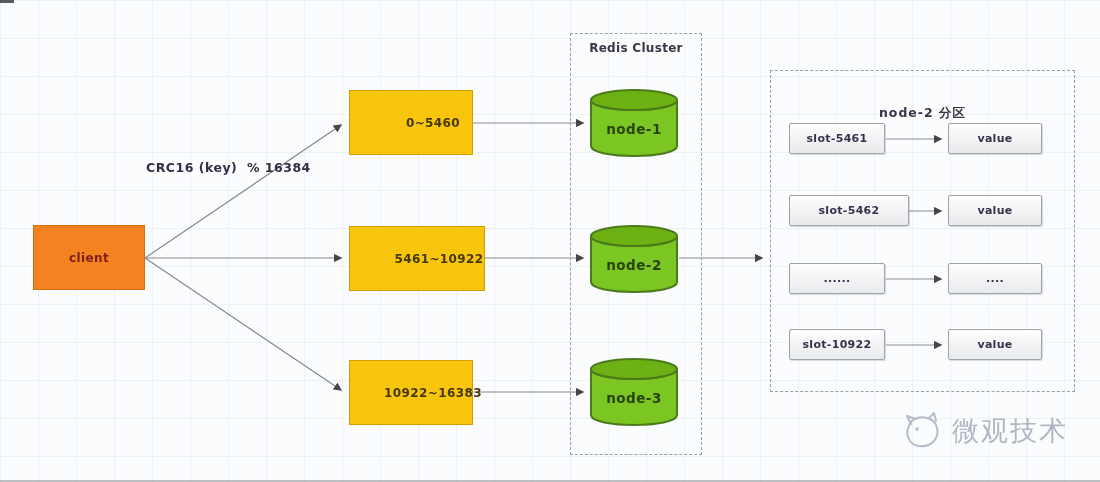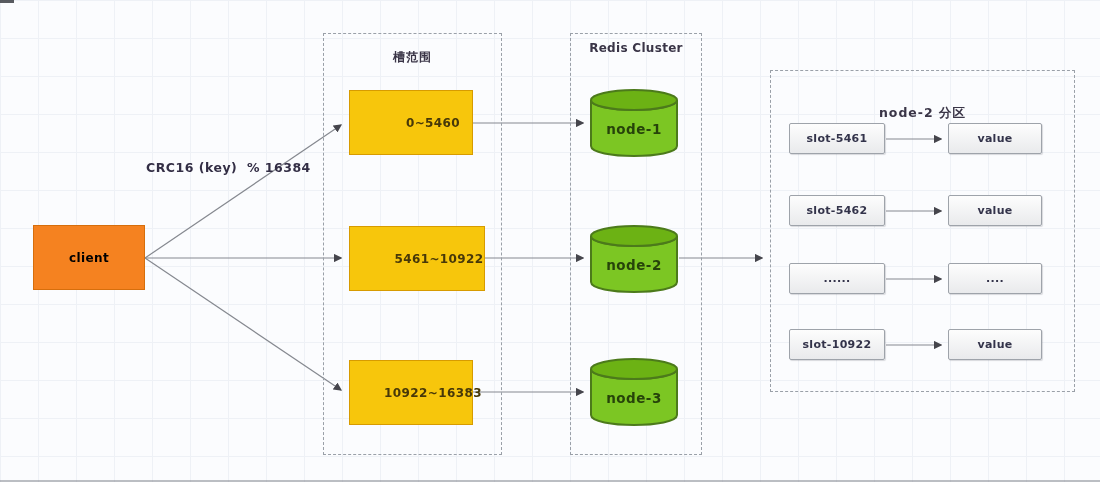--- a/index.html
+++ b/index.html
@@ -10,21 +10,21 @@
       linear-gradient(#eef1f6 1px, transparent 1px),
       linear-gradient(90deg, #eef1f6 1px, transparent 1px);
     background-size:38px 38px;
     font-family:"DejaVu Sans","Liberation Sans",sans-serif;
     color:#333;
   }
   .connectors{position:absolute;left:0;top:0;width:1100px;height:482px;pointer-events:none;}
   .box{position:absolute;display:flex;align-items:center;justify-content:center;box-sizing:border-box;}
   .client{
     background:#f58220;border:1px solid #d66e0c;
-    font-size:12px;font-weight:600;color:#000000;letter-spacing:.4px;
+    font-size:12px;font-weight:600;color:#7f1d1d;letter-spacing:.4px;
   }
   .slot-yellow{
     background:#f7c60c;border:1px solid #d79b00;
     font-size:12px;font-weight:600;color:#473809;letter-spacing:.4px;padding-left:44px;
   }
   .dashed-group{
     position:absolute;border:1px dashed #9aa0a8;box-sizing:border-box;
   }
   .group-title{
     text-align:center;font-size:12px;font-weight:600;color:#3a3547;letter-spacing:1px;
@@ -82,23 +82,20 @@
       <line x1="886" y1="345" x2="941" y2="345" marker-end="url(#arr)"></line>
     </g>
   </svg>
 
   <div class="box client" style="left:33px;top:225px;width:112px;height:65px;">
     <span>client</span>
   </div>
 
   <div class="hash-label">CRC16 (key)  % 16384</div>
 
-  <div class="dashed-group" style="left:323px;top:33px;width:179px;height:422px;">
-    <div class="group-title" style="margin-top:15px;">槽范围</div>
-  </div>
   <div class="box slot-yellow" style="left:349px;top:90px;width:124px;height:65px;">
     <span>0~5460</span>
   </div>
   <div class="box slot-yellow" style="left:349px;top:226px;width:136px;height:65px;">
     <span>5461~10922</span>
   </div>
   <div class="box slot-yellow" style="left:349px;top:360px;width:124px;height:65px;">
     <span>10922~16383</span>
   </div>
 
@@ -132,38 +129,49 @@
     <div class="group-title" style="margin-top:34px;font-size:12.5px;">node-2 分区</div>
   </div>
 
   <div class="kv-box" style="left:789px;top:123px;width:96px;height:31px;">
     <span>slot-5461</span>
   </div>
   <div class="kv-box" style="left:948px;top:123px;width:94px;height:31px;">
     <span>value</span>
   </div>
 
-  <div class="kv-box" style="left:789px;top:195px;width:96px;height:31px;">
+  <div class="kv-box" style="left:789px;top:195px;width:120px;height:31px;">
     <span>slot-5462</span>
   </div>
   <div class="kv-box" style="left:948px;top:195px;width:94px;height:31px;">
     <span>value</span>
   </div>
 
   <div class="kv-box" style="left:789px;top:263px;width:96px;height:31px;">
     <span>......</span>
   </div>
   <div class="kv-box" style="left:948px;top:263px;width:94px;height:31px;">
     <span>....</span>
   </div>
 
   <div class="kv-box" style="left:789px;top:329px;width:96px;height:31px;">
     <span>slot-10922</span>
   </div>
   <div class="kv-box" style="left:948px;top:329px;width:94px;height:31px;">
     <span>value</span>
   </div>
 
+  <div class="watermark">
+    <svg width="46" height="42" viewBox="0 0 46 42">
+      <g fill="none" stroke="#b8bcc9" stroke-width="2" stroke-linecap="round" stroke-linejoin="round">
+        <path d="M11,16 C13,8 24,5 32,9 C40,13 42,24 36,31 C30,38 17,38 12,31 C8,25 9,20 11,16 Z"></path>
+        <path d="M13,14 L9,6 L18,9"></path>
+        <path d="M31,8 L36,3 L38,11"></path>
+      </g>
+      <circle cx="19" cy="19" r="1.8" fill="#b8bcc9"></circle>
+    </svg>
+    <span class="watermark-text">微观技术</span>
+  </div>
 
   <div class="edge-topmark"></div>
   <div class="edge-bottom"></div>
 
 </div>
 
 </body></html>

